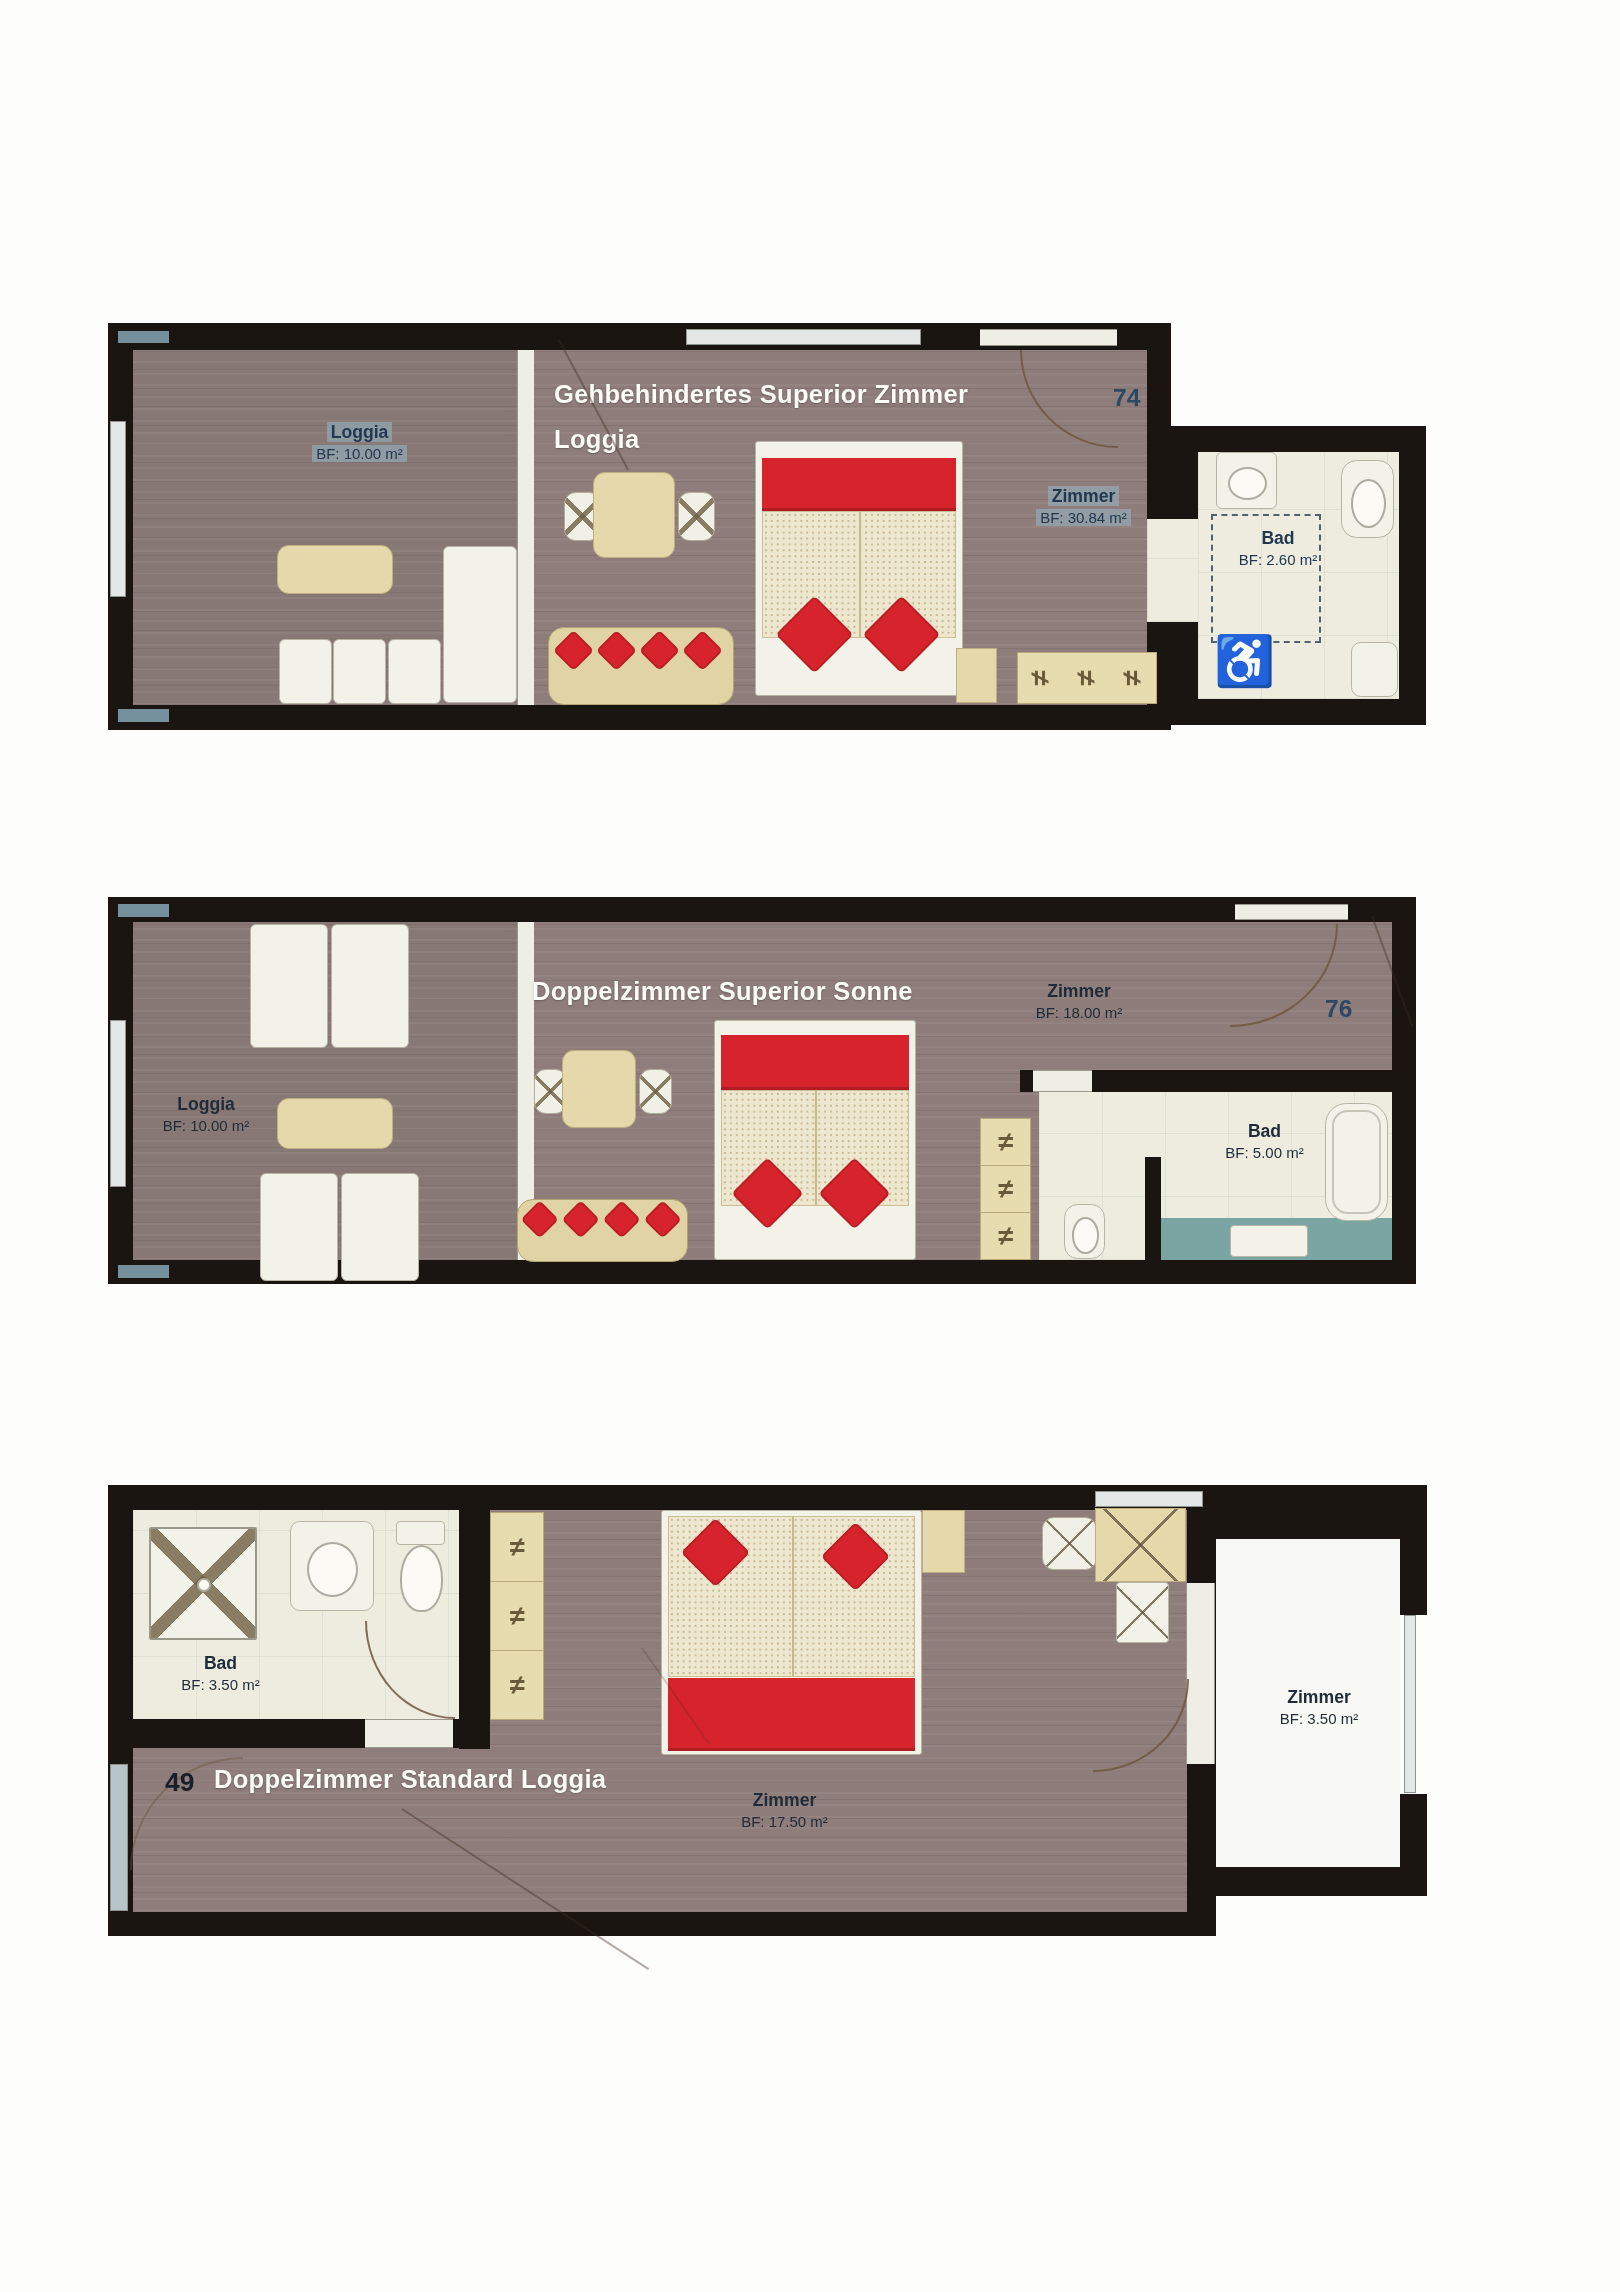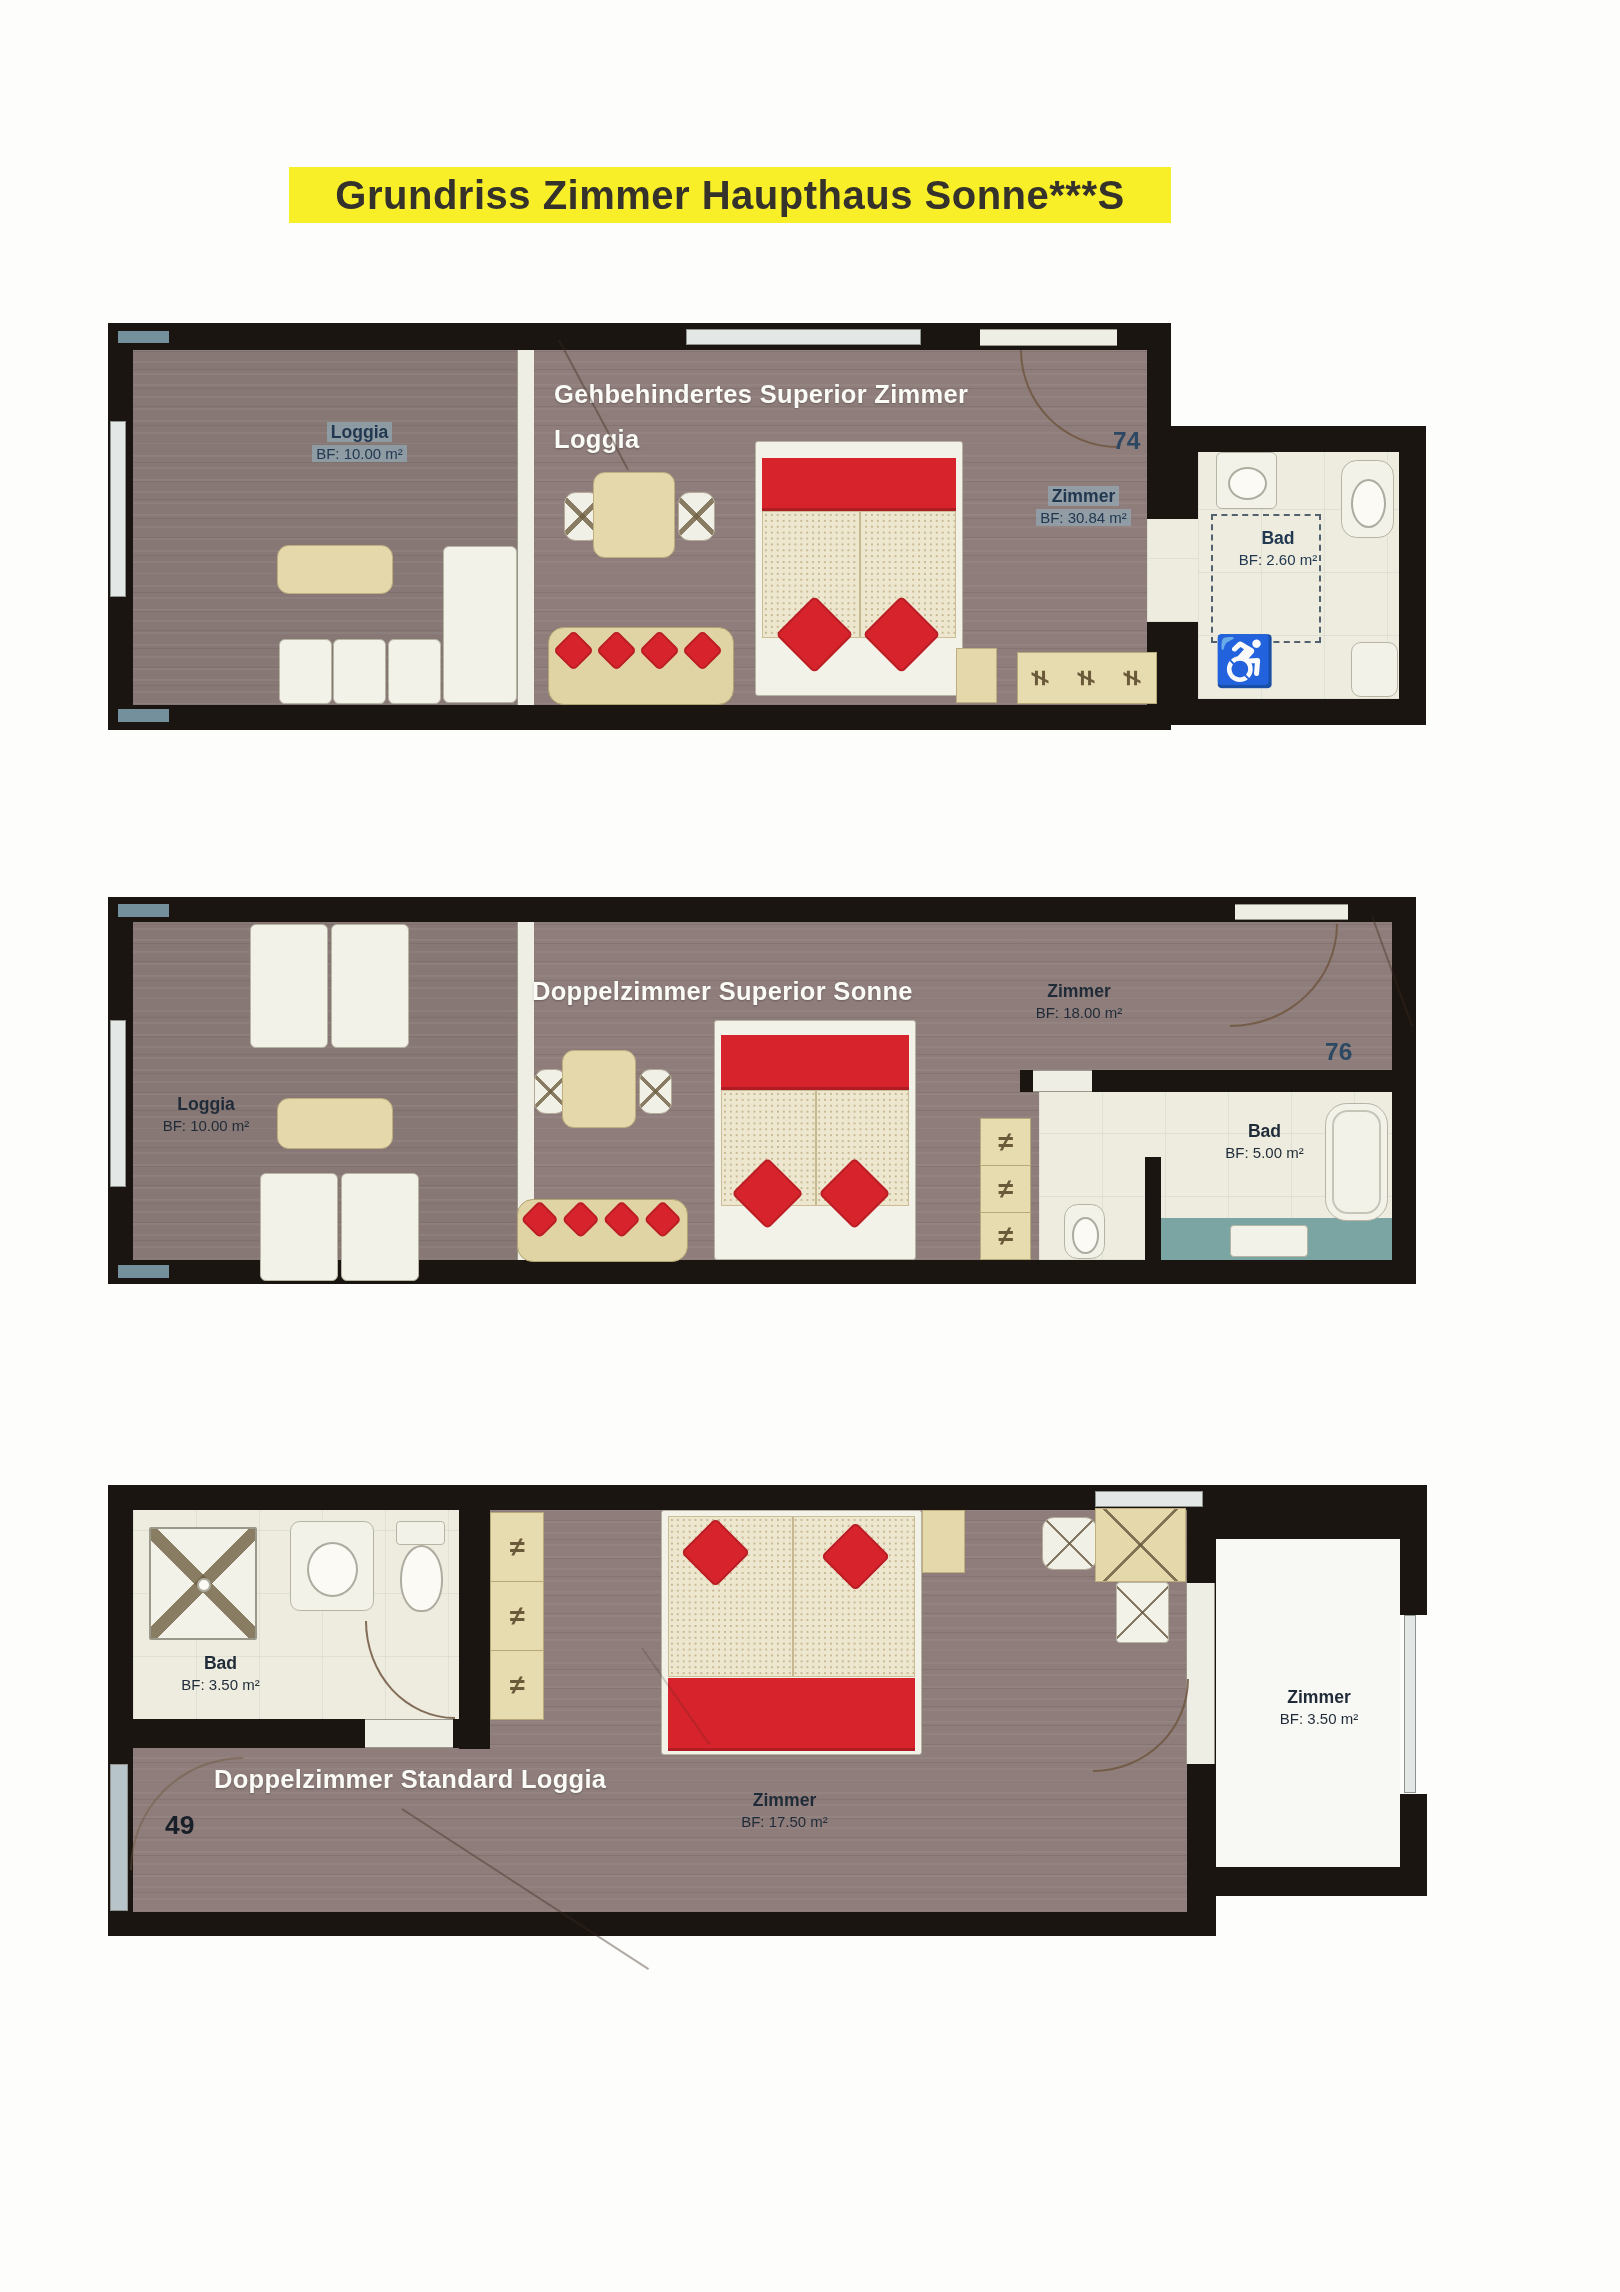--- a/index.html
+++ b/index.html
@@ -41,40 +41,39 @@
   .arc-bl{border-left-width:2px;border-bottom-width:2px;border-radius:0 0 0 100%;}
   .arc-br{border-right-width:2px;border-bottom-width:2px;border-radius:0 0 100% 0;}
   .arc-tl{border-left-width:2px;border-top-width:2px;border-radius:100% 0 0 0;}
   .dashedbox{position:absolute;border:2px dashed #51616e;box-sizing:border-box;}
   .lbl{position:absolute;text-align:center;color:#223850;line-height:1.3;}
   .lbl .l1{font-weight:bold;font-size:17.6px;}
   .lbl .l2{font-size:15px;}
   .lbl.hl .l1 span,.lbl.hl .l2 span{background:rgba(147,169,182,.7);padding:0 3.9px;}
   .lbl.dk{color:#1f2b38;}
   .plan-name{position:absolute;color:#fbfbf7;font-size:25.5px;font-weight:bold;letter-spacing:0.3px;white-space:nowrap;text-shadow:0 1px 2px rgba(0,0,0,.25);}
-  .room-num{position:absolute;color:#2c4862;font-weight:bold;font-size:24.5px;margin-top:43px;}
+  .room-num{position:absolute;color:#2c4862;font-weight:bold;font-size:24.5px;}
   .room-num.dk{color:#181f28;font-size:26.5px;}
   .hanger{display:inline-block;color:#6b5a39;font-size:27.4px;font-weight:bold;line-height:1;}
   .rot90{transform:rotate(90deg);}
   .rail{position:absolute;background:#e7dbb0;border:1px solid #b9a878;box-sizing:border-box;display:flex;align-items:center;justify-content:space-around;}
   .wardrobe{position:absolute;background:#e7dbb0;border:1px solid #b9a878;box-sizing:border-box;display:flex;flex-direction:column;}
   .wardrobe>div{flex:1;border-bottom:1px solid #b9a878;display:flex;align-items:center;justify-content:center;overflow:hidden;}
   .wardrobe>div:last-child{border-bottom:none;}
   .oval{position:absolute;border:2px solid #aeaca0;border-radius:50%;background:#fbfaf4;box-sizing:border-box;}
   .inner-line{position:absolute;border:2px solid #c7c5b8;border-radius:15.7px;box-sizing:border-box;}
   .wc{position:absolute;color:#3a4956;font-size:49px;line-height:1;}
   .streak{position:absolute;background:rgba(62,42,30,.4);height:2px;transform-origin:left center;}
   .title-hl{position:absolute;background:#f8ef29;color:#35312b;font-weight:bold;font-size:40px;display:flex;align-items:center;justify-content:center;letter-spacing:0.5px;white-space:nowrap;}
 </style>
 </head>
 <body>
 
 <div class="page">
 
-  <div class="title-hl" style="left:289px;top:167px;width:882px;height:56px;">Grundriss Zimmer Haupthaus Sonne***S</div>
 
   <div class="plan" style="left:108px;top:323px;width:1318px;height:407px;">
     <div class="wall" style="left:0;top:0;width:1063px;height:407px;"></div>
     <div class="wall" style="left:1063px;top:103px;width:255px;height:299px;"></div>
 
     <div class="floor dark" style="left:24.5px;top:26.5px;width:384px;height:355px;"></div>
     <div class="gap" style="left:409px;top:26.5px;width:17.6px;height:355px;"></div>
     <div class="floor" style="left:426px;top:26.5px;width:613px;height:355px;"></div>
     <div class="cream" style="left:1090px;top:129px;width:201px;height:247px;"></div>
     <div class="cream" style="left:1039px;top:196px;width:51px;height:103px;"></div>

